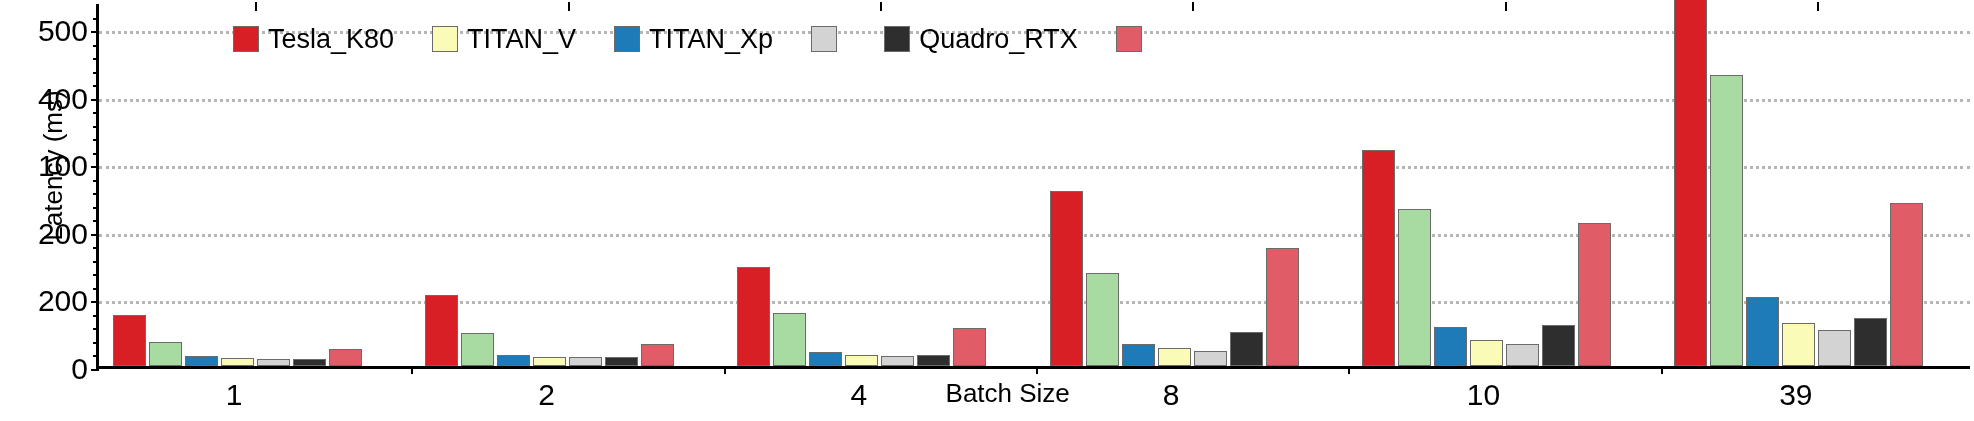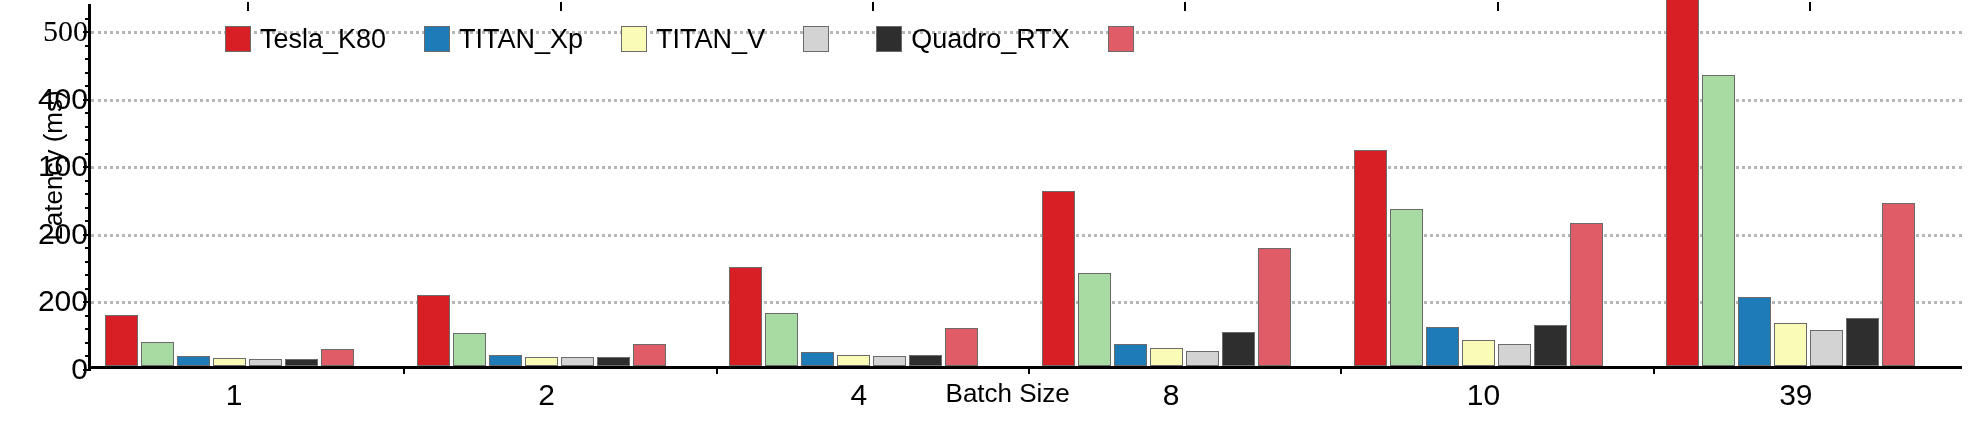--- a/index.html
+++ b/index.html
@@ -32,21 +32,21 @@
     font-size:30px;
     color:#000;
     line-height:1;
     transform:translateY(-50%);
   }
   #yticks{position:absolute;left:14px;top:0;width:74px;height:421px;}
 
   
   #plot{
     position:absolute;
-    left:88px;top:4px;
+    left:96px;top:4px;
     width:1874px;height:365px;
     border-left:3px solid #000;
     border-bottom:3px solid #000;
     box-sizing:border-box;
   }
   .ytickmark{
     position:absolute;left:-8px;width:8px;height:0;
     border-top:2px solid #000;
   }
   .ytickmark.minor{left:-6px;width:6px;border-top:2px solid #000;}
@@ -110,21 +110,21 @@
 <div id="root">
 
   <div class="ylabel">Latency (ms)</div>
 
   <div id="yticks">
       <div class="ytick" style="top: 369px;">0</div>
       <div class="ytick" style="top: 301.407px;">200</div>
       <div class="ytick" style="top: 233.815px;">200</div>
       <div class="ytick" style="top: 166.222px;">100</div>
       <div class="ytick" style="top: 98.6296px;">400</div>
-      <div class="ytick" style="top: 31.037px; font-family: Liberation Serif, serif;">500</div>
+      <div class="ytick" style="top: 31.037px;">500</div>
     </div>
 
   <div id="plot">
     <div id="gridlines">
         <div class="gridline" style="top: 297.407px;"></div>
         <div class="gridline" style="top: 229.815px;"></div>
         <div class="gridline" style="top: 162.222px;"></div>
         <div class="gridline" style="top: 94.6296px;"></div>
         <div class="gridline" style="top: 27.037px;"></div>
       </div>
@@ -226,26 +226,26 @@
           <div class="bar" style="left: 216px; width: 33px; height: 162.898px; background: rgb(224, 92, 102);"></div>
         </div>
       </div>
 
     <div id="legend">
         <div class="legend-item">
           <span class="legend-swatch" style="background: rgb(217, 31, 38);"></span>
           <span class="legend-text">Tesla_K80</span>
         </div>
         <div class="legend-item">
+          <span class="legend-swatch" style="background: rgb(251, 251, 184);"></span>
+          <span class="legend-text">TITAN_V</span>
+        </div>
+        <div class="legend-item">
           <span class="legend-swatch" style="background: rgb(31, 122, 184);"></span>
           <span class="legend-text">TITAN_Xp</span>
-        </div>
-        <div class="legend-item">
-          <span class="legend-swatch" style="background: rgb(251, 251, 184);"></span>
-          <span class="legend-text">TITAN_V</span>
         </div>
         <div class="legend-item">
           <span class="legend-swatch" style="background: rgb(211, 211, 211);"></span>
         </div>
         <div class="legend-item">
           <span class="legend-swatch" style="background: rgb(46, 46, 46);"></span>
           <span class="legend-text">Quadro_RTX</span>
         </div>
         <div class="legend-item">
           <span class="legend-swatch" style="background: rgb(224, 92, 102);"></span>

